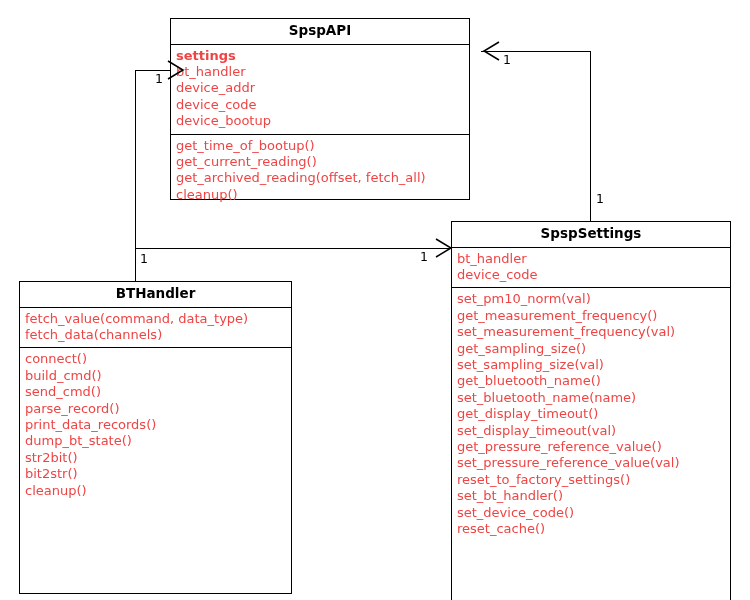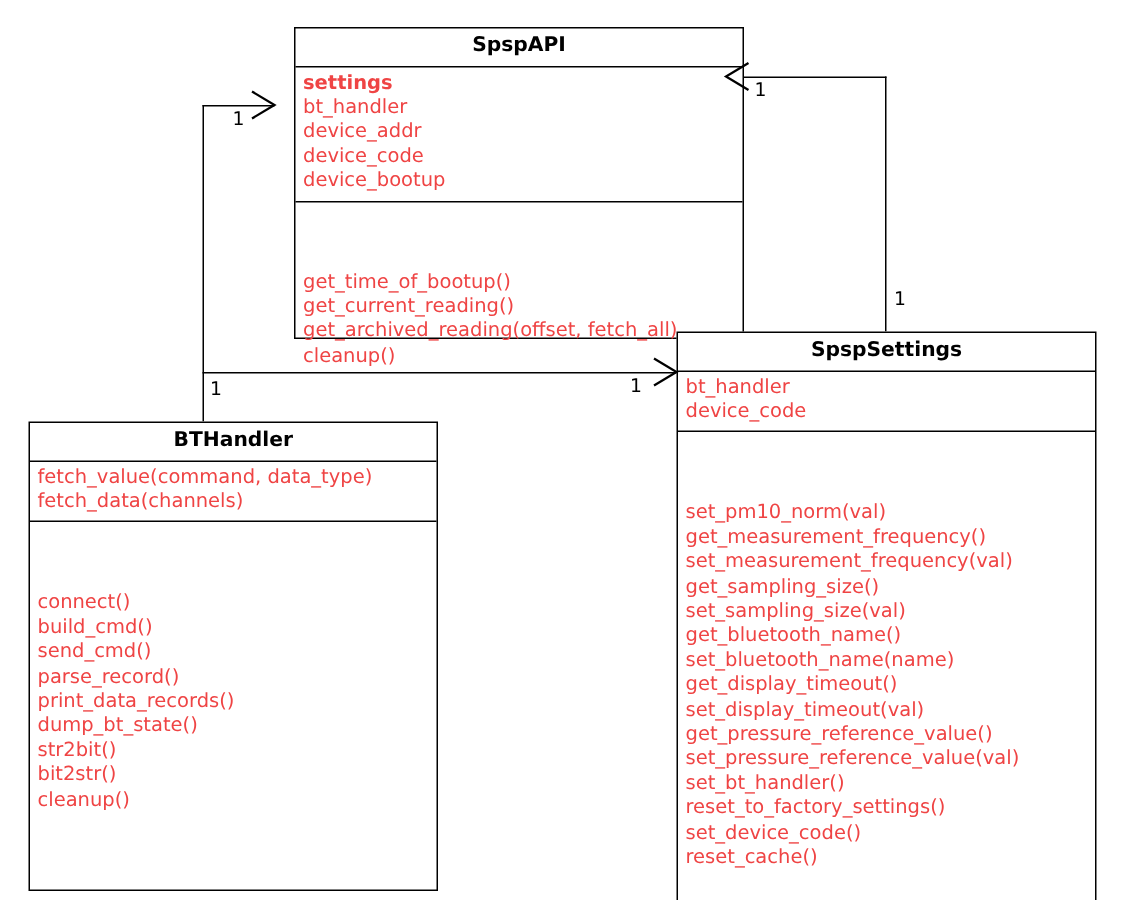--- a/index.html
+++ b/index.html
@@ -34,21 +34,20 @@
     border-bottom: 1.6px solid #000000;
     line-height: 1.15;
   }
   .uml-compartment {
     box-sizing: border-box;
     padding: 3px 5px 4px 5px;
     border-bottom: 1.6px solid #000000;
   }
   .uml-compartment.last {
     border-bottom: none;
-    margin-top: 43px;
   }
   .uml-row {
     font-size: 13px;
     color: #ef4444;
     line-height: 16.4px;
     white-space: nowrap;
   }
   .uml-row.bold {
     font-weight: bold;
   }
@@ -110,21 +109,21 @@
   <div class="edge-h" style="left:481px; top:51px; width:110px;"></div>
   <div class="edge-v" style="left:590px; top:51px; height:170px;"></div>
   <div class="arrowhead" style="left:481px; top:40px;">
     <svg width="20" height="22" viewBox="0 0 20 22">
       <polyline points="18,2 3,11 18,20" fill="none" stroke="#000000" stroke-width="1.5"></polyline>
     </svg>
   </div>
   <div class="mult" style="left:503px; top:53px;">1</div>
   <div class="mult" style="left:596px; top:192px;">1</div>
 
-  <div class="uml-class" style="left:196px; top:18px; width:300px; height:208px;">
+  <div class="uml-class" style="left:170px; top:18px; width:300px; height:182px;">
     <div class="uml-title">SpspAPI</div>
     <div class="uml-compartment">
       <div class="uml-row bold">settings</div>
       <div class="uml-row">bt_handler</div>
       <div class="uml-row">device_addr</div>
       <div class="uml-row">device_code</div>
       <div class="uml-row">device_bootup</div>
     </div>
     <div class="uml-compartment last">
       <div class="uml-row">get_time_of_bootup()</div>
@@ -145,22 +144,22 @@
       <div class="uml-row">get_measurement_frequency()</div>
       <div class="uml-row">set_measurement_frequency(val)</div>
       <div class="uml-row">get_sampling_size()</div>
       <div class="uml-row">set_sampling_size(val)</div>
       <div class="uml-row">get_bluetooth_name()</div>
       <div class="uml-row">set_bluetooth_name(name)</div>
       <div class="uml-row">get_display_timeout()</div>
       <div class="uml-row">set_display_timeout(val)</div>
       <div class="uml-row">get_pressure_reference_value()</div>
       <div class="uml-row">set_pressure_reference_value(val)</div>
+      <div class="uml-row">reset_to_factory_settings()</div>
       <div class="uml-row">set_bt_handler()</div>
-      <div class="uml-row">reset_to_factory_settings()</div>
       <div class="uml-row">set_device_code()</div>
       <div class="uml-row">reset_cache()</div>
     </div>
   </div>
 
   <div class="uml-class" style="left:19px; top:281px; width:273px; height:313px;">
     <div class="uml-title">BTHandler</div>
     <div class="uml-compartment">
       <div class="uml-row">fetch_value(command, data_type)</div>
       <div class="uml-row">fetch_data(channels)</div>

